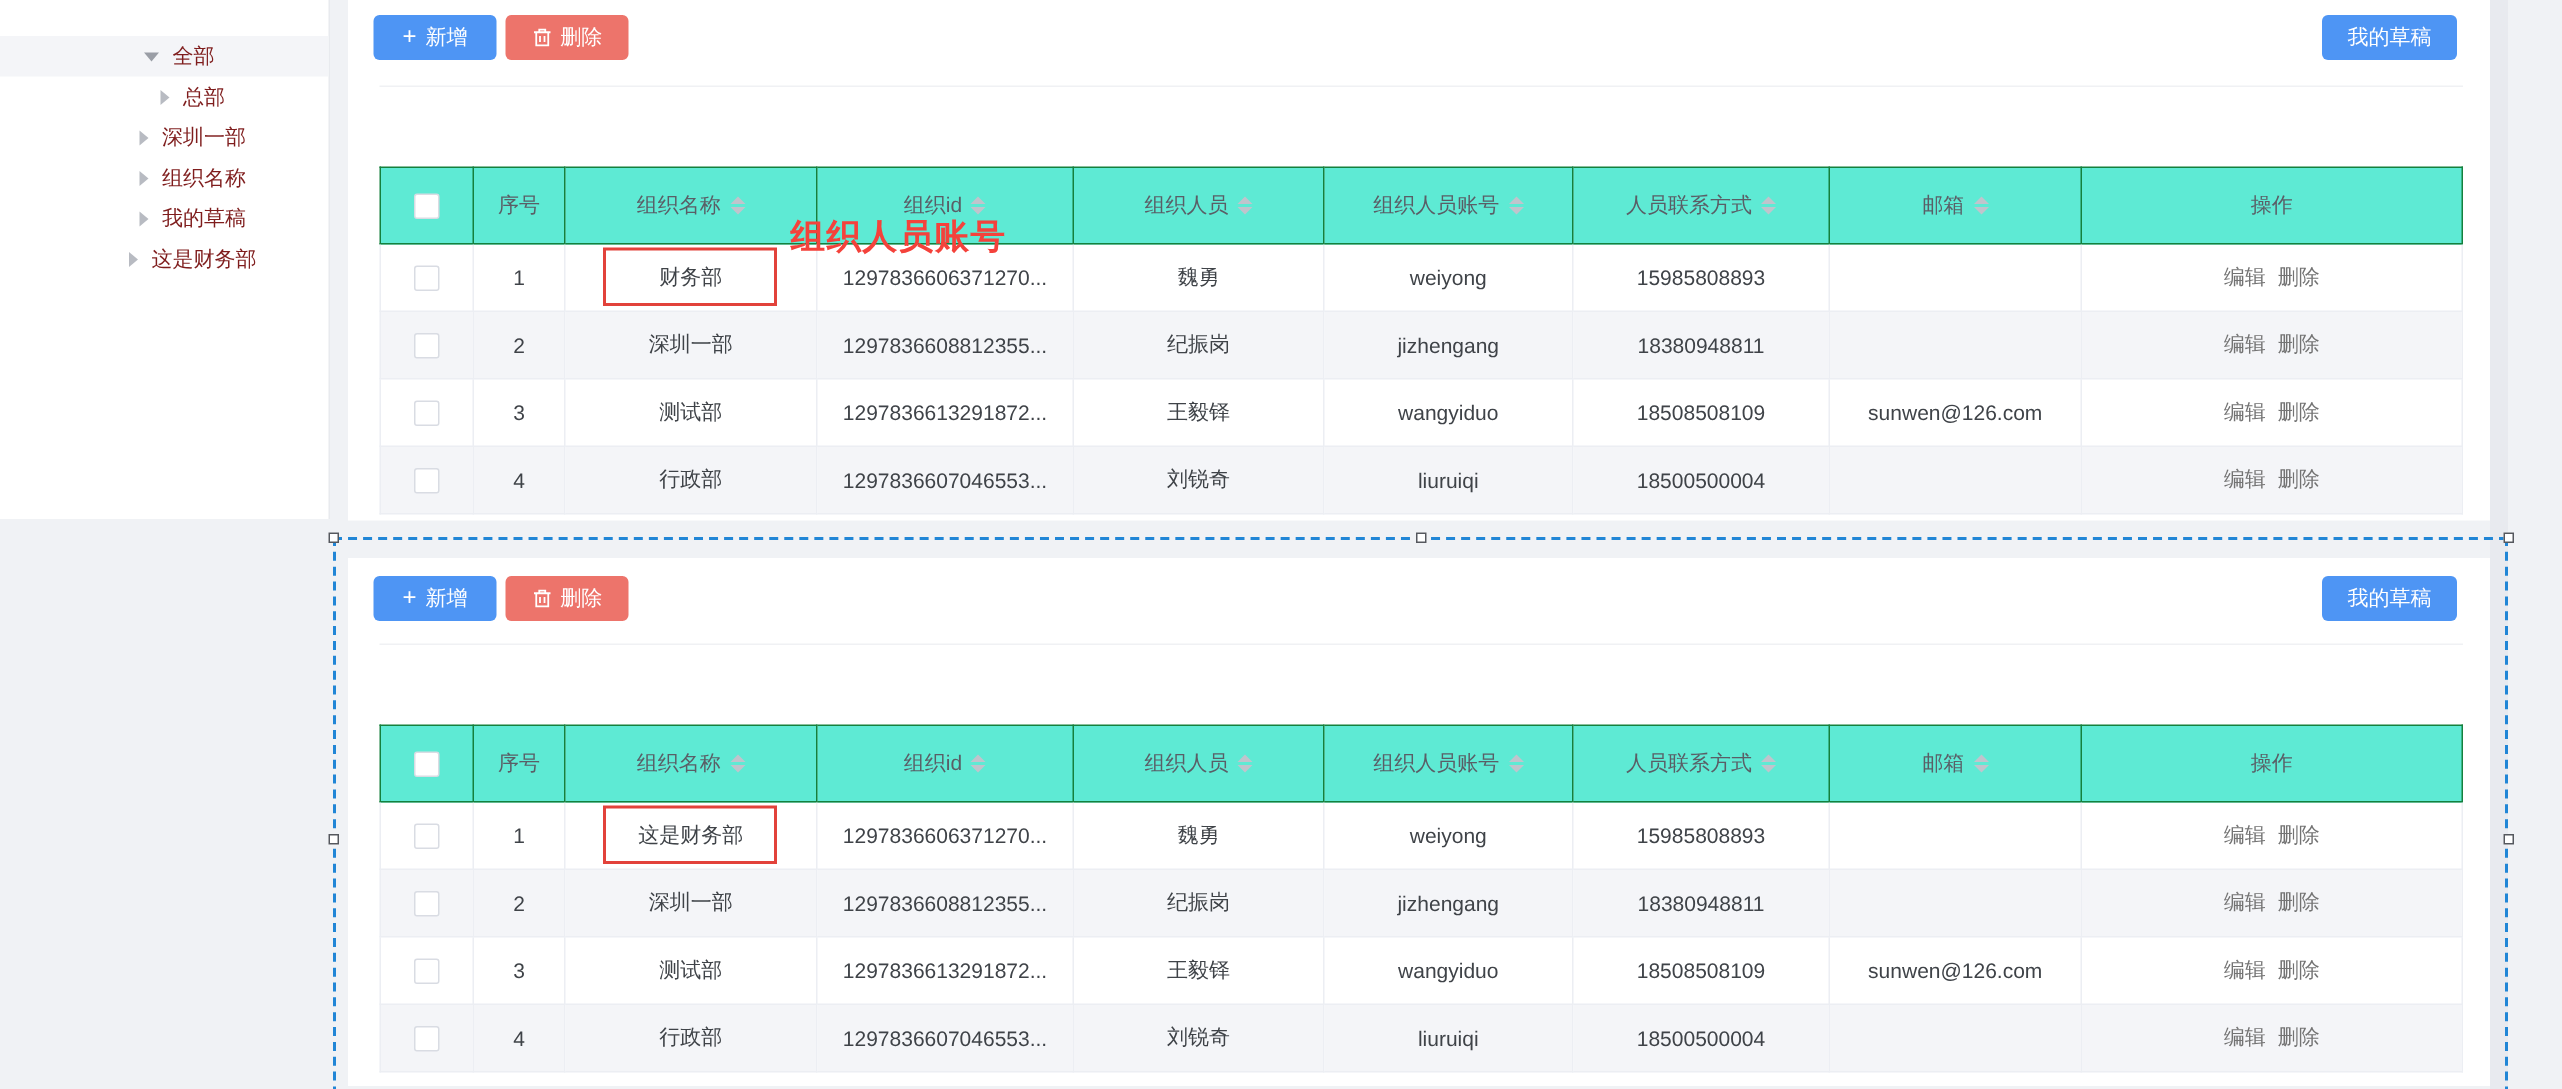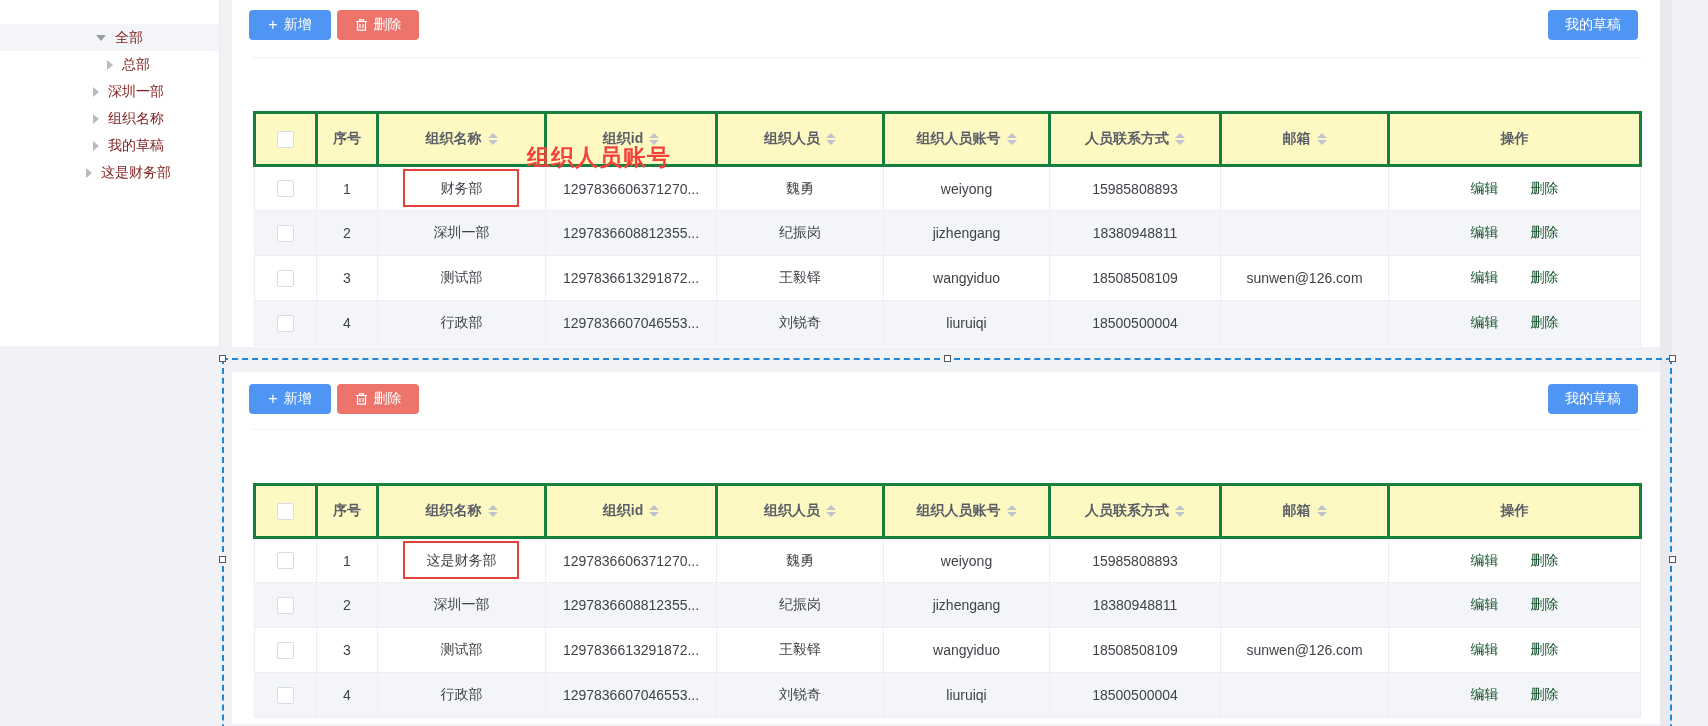--- a/index.html
+++ b/index.html
@@ -29,33 +29,33 @@
   .plus{font-size:16px;line-height:1;font-weight:400;}
   .divider{position:absolute;left:21px;right:18px;top:57px;height:1px;background:#f0f1f4;}
   .query-row{position:absolute;left:0;right:0;top:62px;height:36px;cursor:pointer;margin-top:42px;}
   .query-label{position:absolute;left:23px;top:8px;font-size:15px;color:#2f3338;}
   .chevron{position:absolute;right:40px;top:10px;width:14px;height:14px;}
 
   
   .tbl-wrap{position:absolute;left:21px;right:18px;top:111px;}
   table.data-table{width:100%;border-collapse:collapse;table-layout:fixed;
                    border:1px solid #eceef3;font-size:14px;}
-  .data-table th{height:50px;background:#fef9c3;font-weight:700;color:#5a5e66;
-                 border:3px solid #15803d;padding:0;text-align:center;}
+  .data-table th{height:50px;background:#5eead4;font-weight:400;color:#5a5e66;
+                 border:1px solid #15803d;padding:0;text-align:center;}
   .data-table td{height:45px;border:1px solid #eceef3;text-align:center;color:#3f4348;
                  padding:0 6px;overflow:hidden;white-space:nowrap;position:relative;box-sizing:border-box;}
   .data-table tr.alt td{background:#f4f5f8;}
   .th-wrap{display:inline-flex;align-items:center;gap:6px;}
   .sort{display:inline-flex;flex-direction:column;gap:2px;cursor:pointer;}
   .sort i{display:block;width:0;height:0;border-left:5px solid transparent;border-right:5px solid transparent;}
   .sort .up{border-bottom:5px solid #c0c4cc;}
   .sort .dn{border-top:5px solid #c0c4cc;}
   .cbx{display:inline-block;width:15px;height:15px;background:#fff;border:1px solid #d9dce3;
        border-radius:2px;vertical-align:middle;cursor:pointer;}
-  .actions a{color:#14532d;cursor:pointer;text-decoration:none;margin:0 16px;}
+  .actions a{color:#737373;cursor:pointer;text-decoration:none;margin:0 4px;}
   .red-box{position:absolute;left:25px;right:26px;top:2px;bottom:3px;border:2px solid #e2423b;pointer-events:none;}
 
   
   .annotation{position:absolute;color:#f4423b;font-weight:bold;font-size:23px;letter-spacing:1px;z-index:5;}
   .anno1{left:527px;top:142px;}
   .anno2{left:512px;top:514px;}
 
   
   .right-strip{position:absolute;left:1660px;top:0;width:12px;height:726px;background:#e8eaef;}
   .sel-outline{position:absolute;left:222px;top:358px;width:1450px;height:402px;

